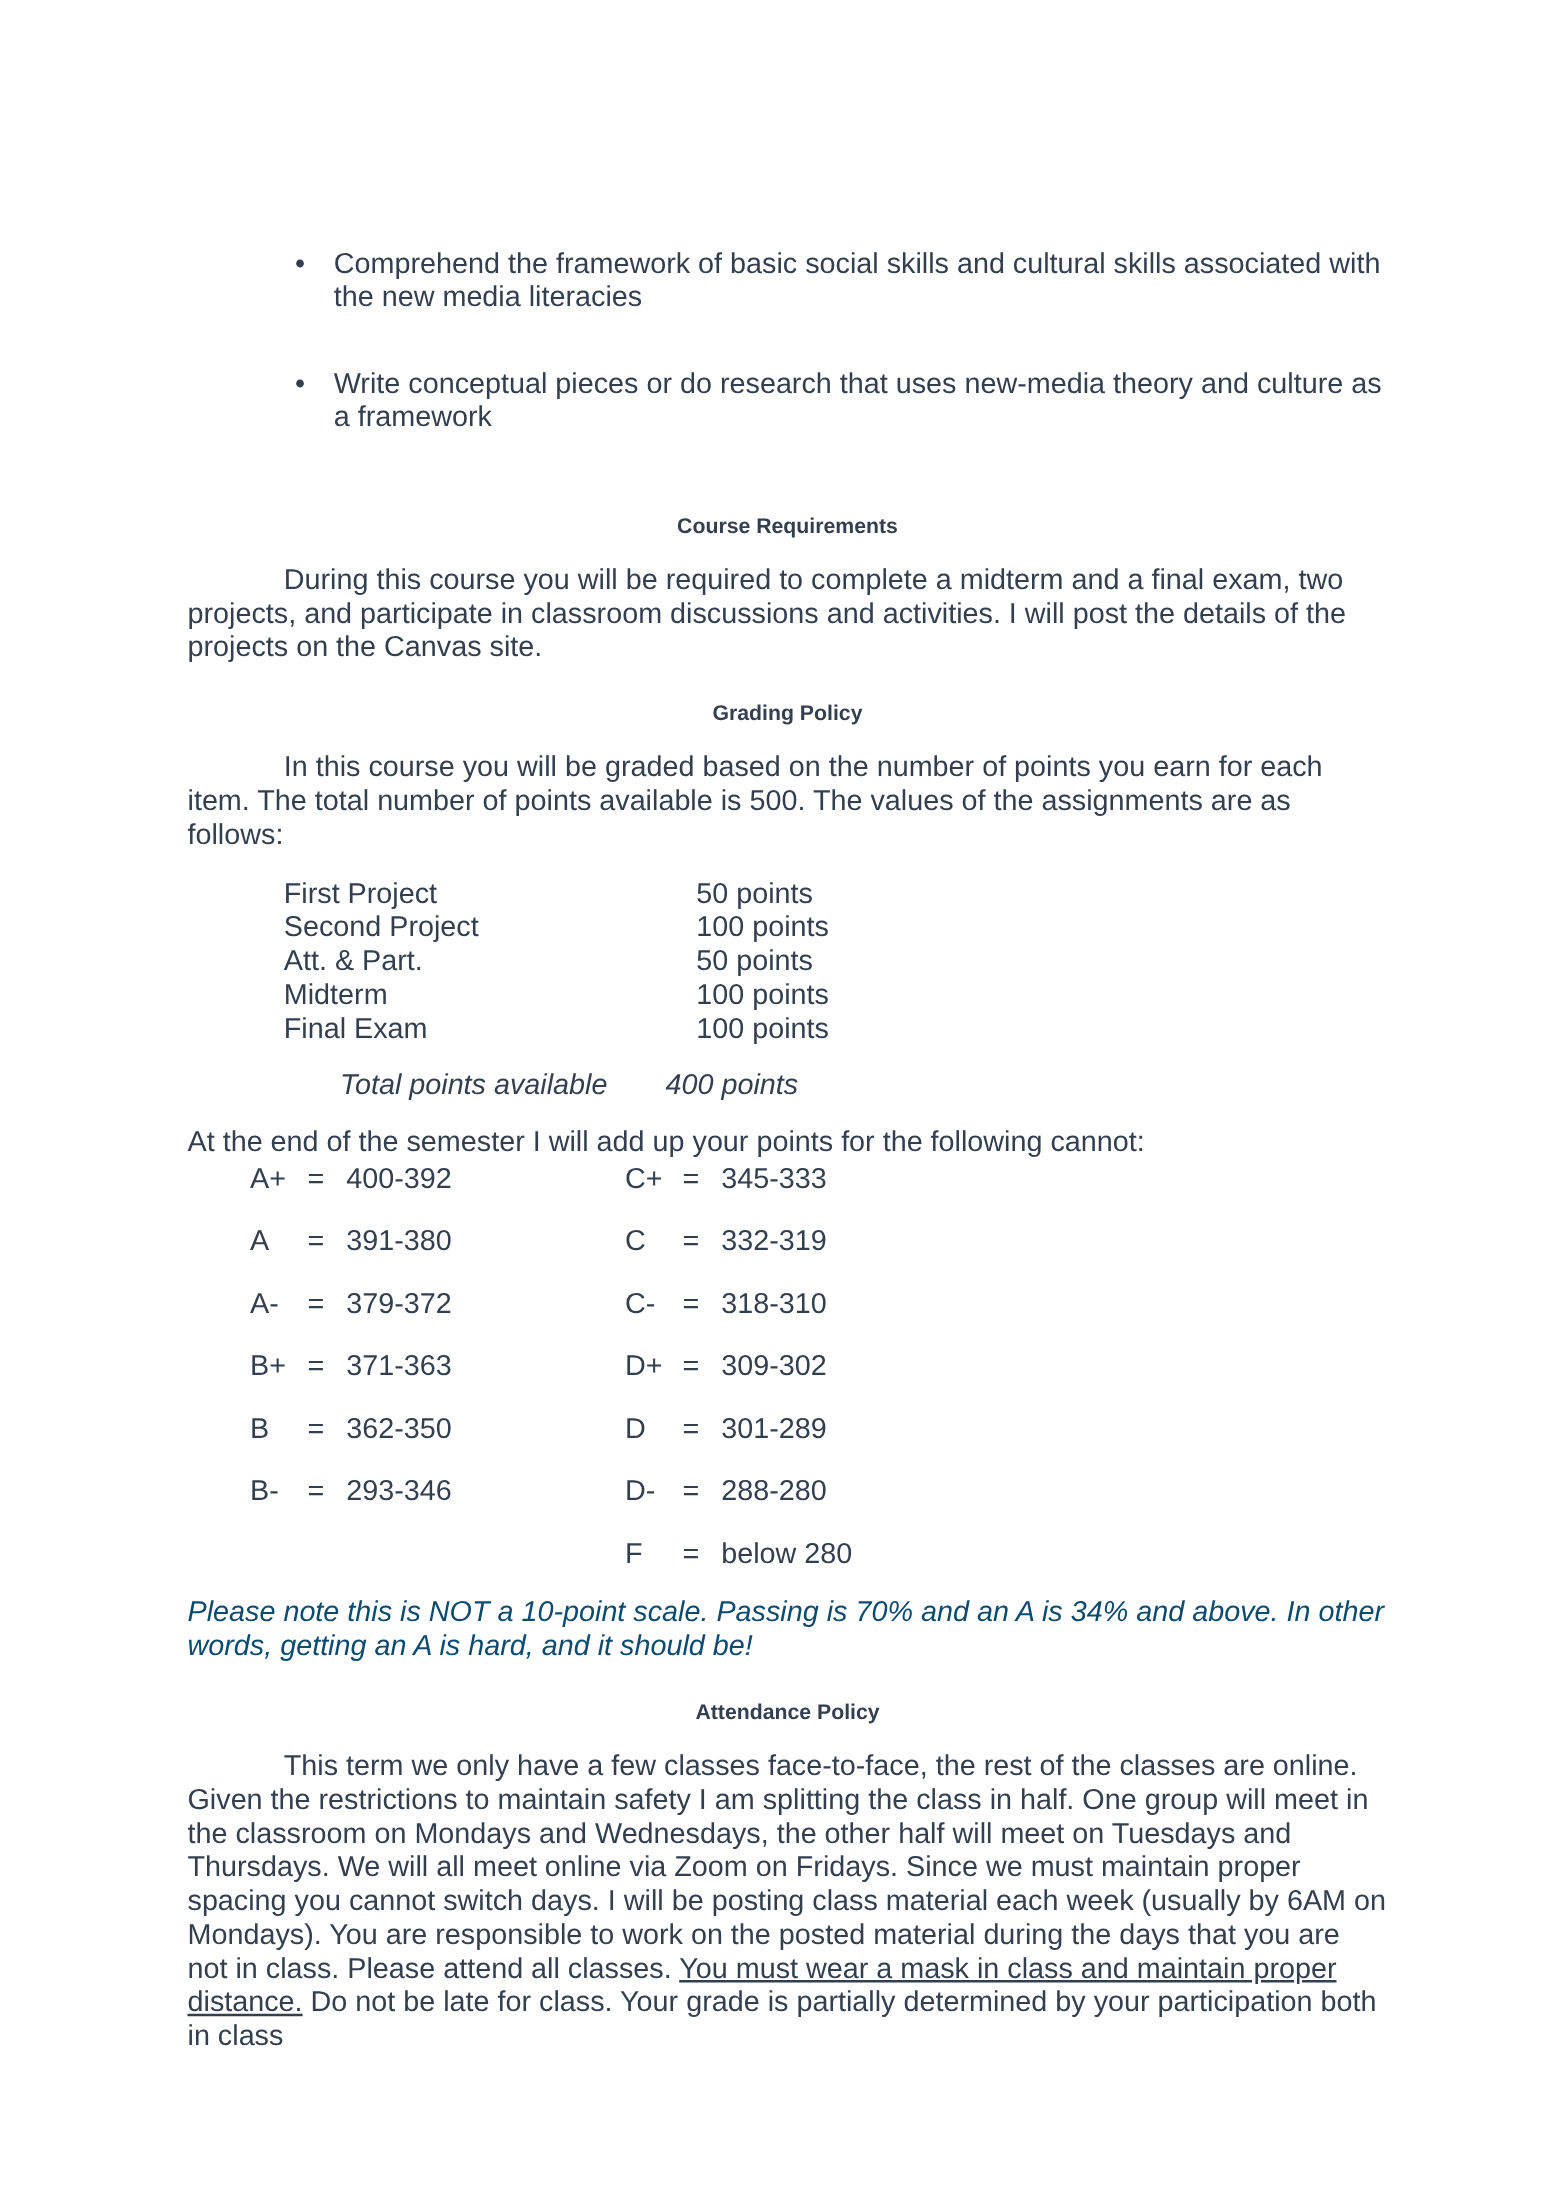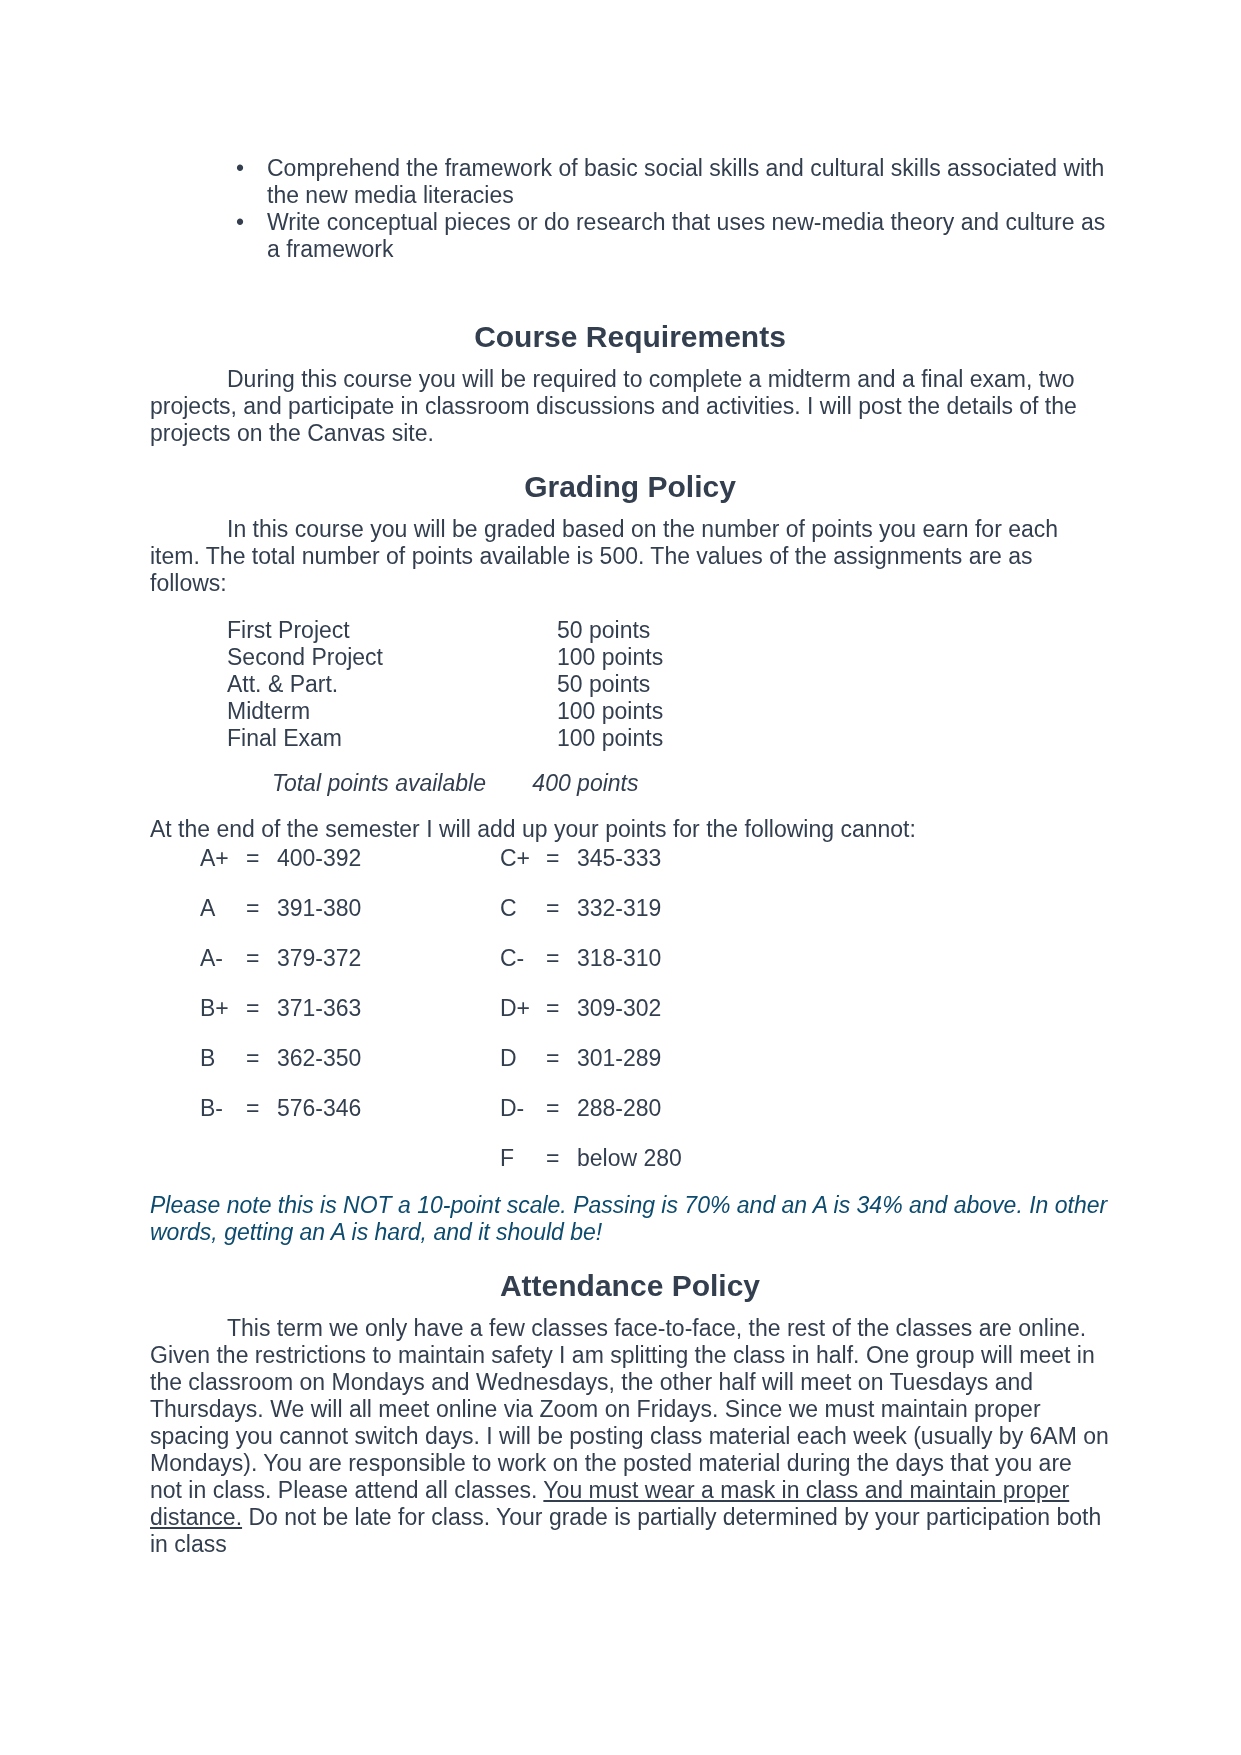--- a/index.html
+++ b/index.html
@@ -13,30 +13,30 @@
   }
   .page {
     box-sizing: content-box;
     width: 960px;
     padding: 155px 131px 0 150px;
     font-size: 23px;
     line-height: 27px;
   }
   
   ul.objectives { list-style: none; margin: 0; padding: 0; }
-  ul.objectives li { position: relative; padding-left: 117px; }
+  ul.objectives li { position: relative; padding-left: 117px; margin-top: 42px; }
   ul.objectives li::before {
     content: "\2022";
     position: absolute;
     left: 86px;
     top: 0;
   }
   
   .heading {
-    font-size: 30px;
+    font-size: 17px;
     line-height: 27px;
     font-weight: bold;
     text-align: center;
     margin: 26px 0 16px 0;
   }
   .heading-first { margin-top: 60px; }
   
   p { margin: 0; }
   .indented { text-indent: 77px; }
   
@@ -174,21 +174,21 @@
       <span class="g-col">
         <span class="g-letter">D</span>
         <span class="g-eq">=</span>
         <span class="g-range">301-289</span>
       </span>
     </div>
     <div class="grade-row">
       <span class="g-col g-left">
         <span class="g-letter">B-</span>
         <span class="g-eq">=</span>
-        <span class="g-range">576-346</span>
+        <span class="g-range">293-346</span>
       </span>
       <span class="g-col">
         <span class="g-letter">D-</span>
         <span class="g-eq">=</span>
         <span class="g-range">288-280</span>
       </span>
     </div>
     <div class="grade-row">
       <span class="g-col g-left">
         <span class="g-letter"></span>

